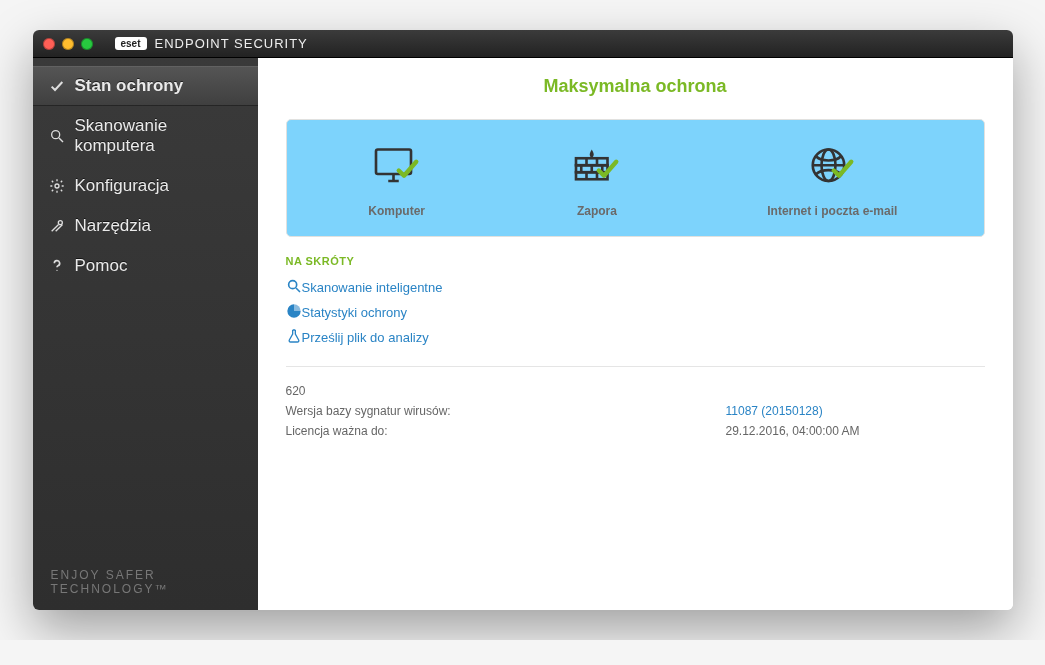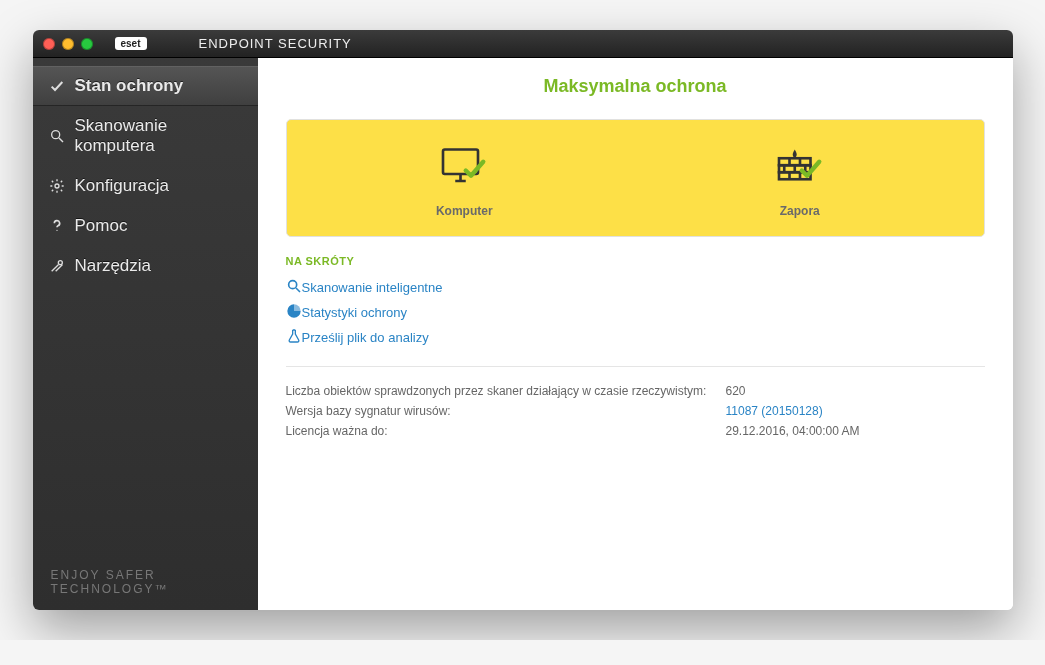--- a/index.html
+++ b/index.html
@@ -46,21 +46,21 @@
   .brand-logo {
     background: #fff;
     color: #222;
     font-weight: bold;
     font-size: 10px;
     padding: 1px 6px;
     border-radius: 3px;
     letter-spacing: 0;
     margin-left: 8px;
   }
-  .brand-title { font-weight: 300; margin-left: 44px; }
+  .brand-title { font-weight: 300; }
   .body {
     flex: 1;
     display: flex;
     min-height: 0;
   }
   .sidebar {
     width: 225px;
     background: linear-gradient(#3a3a3a, #2e2e2e);
     display: flex;
     flex-direction: column;
@@ -102,21 +102,21 @@
     color: #555;
   }
   .main-title {
     text-align: center;
     color: #7bb925;
     font-weight: bold;
     font-size: 18px;
     margin-bottom: 22px;
   }
   .status-box {
-    background: #fde047;
+    background: #7dd3fc;
     border: 1px solid #e1e1df;
     border-radius: 5px;
     display: flex;
     justify-content: space-around;
     padding: 22px 16px 18px 10px;
     margin-bottom: 18px;
   }
   .status-col {
     display: flex; flex-direction: column; align-items: center;
     gap: 12px;
@@ -200,37 +200,37 @@
             <svg viewBox="0 0 24 24" fill="none" stroke="#ddd" stroke-width="2">
                 <circle cx="12" cy="12" r="3"></circle>
                 <path d="M12 2v3M12 19v3M4.2 4.2l2.1 2.1M17.7 17.7l2.1 2.1M2 12h3M19 12h3M4.2 19.8l2.1-2.1M17.7 6.3l2.1-2.1"></path>
               </svg>
           </span>
           <span>Konfiguracja</span>
         </div>
 
         <div class="nav-item">
           <span class="nav-icon">
-            <svg viewBox="0 0 24 24" fill="none" stroke="#ddd" stroke-width="2.5">
-                <path d="M8 8a4 4 0 1 1 5.5 3.7C12 12.5 12 14 12 14"></path>
-                <circle cx="12" cy="18.5" r="1" fill="#ddd" stroke="none"></circle>
-              </svg>
-          </span>
-          <span>Pomoc</span>
-        </div>
-
-        <div class="nav-item">
-          <span class="nav-icon">
             <svg viewBox="0 0 24 24" fill="none" stroke="#ddd" stroke-width="2">
                 <line x1="4" y1="20" x2="14" y2="10"></line>
                 <line x1="10" y1="20" x2="20" y2="10"></line>
                 <circle cx="17" cy="7" r="3"></circle>
               </svg>
           </span>
           <span>Narzędzia</span>
+        </div>
+
+        <div class="nav-item">
+          <span class="nav-icon">
+            <svg viewBox="0 0 24 24" fill="none" stroke="#ddd" stroke-width="2.5">
+                <path d="M8 8a4 4 0 1 1 5.5 3.7C12 12.5 12 14 12 14"></path>
+                <circle cx="12" cy="18.5" r="1" fill="#ddd" stroke="none"></circle>
+              </svg>
+          </span>
+          <span>Pomoc</span>
         </div>
 
       </div>
       <div class="footer">ENJOY SAFER TECHNOLOGY™</div>
     </div>
 
     <div class="main">
       <div class="main-title">Maksymalna ochrona</div>
 
       <div class="status-box">
@@ -257,20 +257,33 @@
                 <line x1="26" y1="22" x2="26" y2="30"></line>
                 <line x1="38" y1="22" x2="38" y2="30"></line>
               <line x1="20" y1="30" x2="20" y2="38"></line>
                 <line x1="32" y1="30" x2="32" y2="38"></line>
               <path d="M26 4 C24 8 22 10 26 14 C30 10 28 8 26 4 Z" fill="#333" stroke="none"></path>
               <polyline points="34,28 40,34 54,18" stroke="#7bb925" stroke-width="5" stroke-linecap="round" stroke-linejoin="round"></polyline>
             </svg>
           </span>
           <span class="status-label">Zapora</span>
         </div>
+        <div class="status-col">
+          <span class="status-icon">
+            <svg viewBox="0 0 64 48" fill="none" stroke="#333" stroke-width="3">
+              <circle cx="28" cy="22" r="18"></circle>
+              <line x1="10" y1="22" x2="46" y2="22"></line>
+              <ellipse cx="28" cy="22" rx="8" ry="18"></ellipse>
+              <path d="M14 12 C20 18 36 18 42 12"></path>
+              <path d="M14 32 C20 26 36 26 42 32"></path>
+              <polyline points="34,28 40,34 54,18" stroke="#7bb925" stroke-width="5" stroke-linecap="round" stroke-linejoin="round"></polyline>
+            </svg>
+          </span>
+          <span class="status-label">Internet i poczta e-mail</span>
+        </div>
       </div>
 
       <div class="section-heading">NA SKRÓTY</div>
 
       <div class="shortcut">
         <span>
           <svg viewBox="0 0 24 24" fill="none" stroke="#2a84c5" stroke-width="2.5">
               <circle cx="10" cy="10" r="6"></circle>
               <line x1="15" y1="15" x2="21" y2="21"></line>
             </svg>
@@ -293,21 +306,20 @@
           <svg viewBox="0 0 24 24" fill="none" stroke="#2a84c5" stroke-width="2">
               <path d="M10 3h4M10 3v6l-5 9a2 2 0 0 0 1.8 3h10.4a2 2 0 0 0 1.8-3l-5-9V3"></path>
             </svg>
         </span>
         <span>Prześlij plik do analizy</span>
       </div>
 
       <hr class="divider">
 
       <div class="info-row">
-        <div class="info-label">Liczba obiektów sprawdzonych przez skaner działający w czasie rzeczywistym:</div>
         <div class="info-value">620</div>
       </div>
       <div class="info-row">
         <div class="info-label">Wersja bazy sygnatur wirusów:</div>
         <div class="info-value link">11087 (20150128)</div>
       </div>
       <div class="info-row">
         <div class="info-label">Licencja ważna do:</div>
         <div class="info-value">29.12.2016, 04:00:00 AM</div>
       </div>

